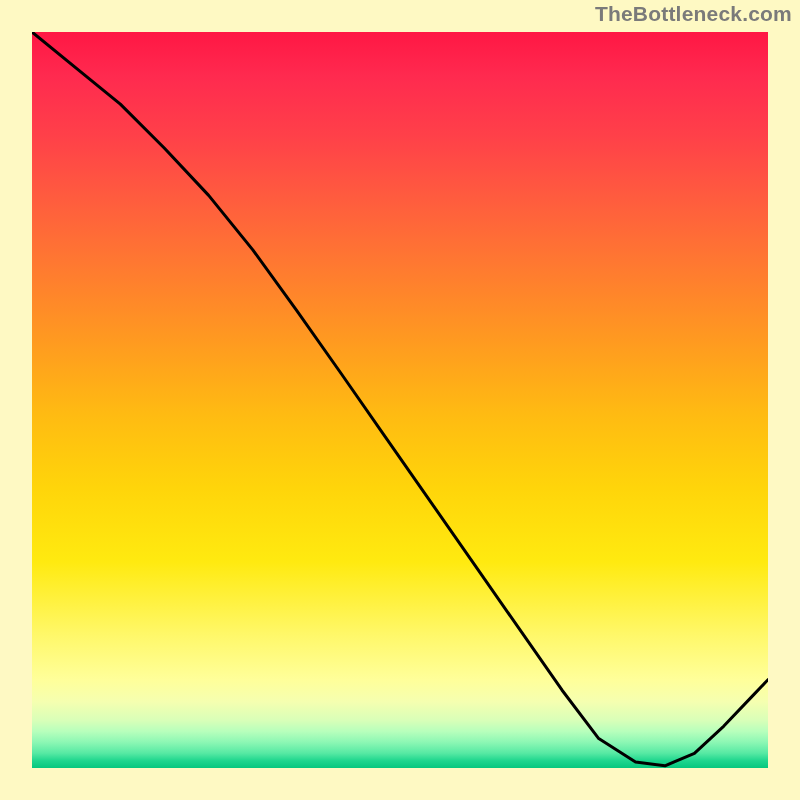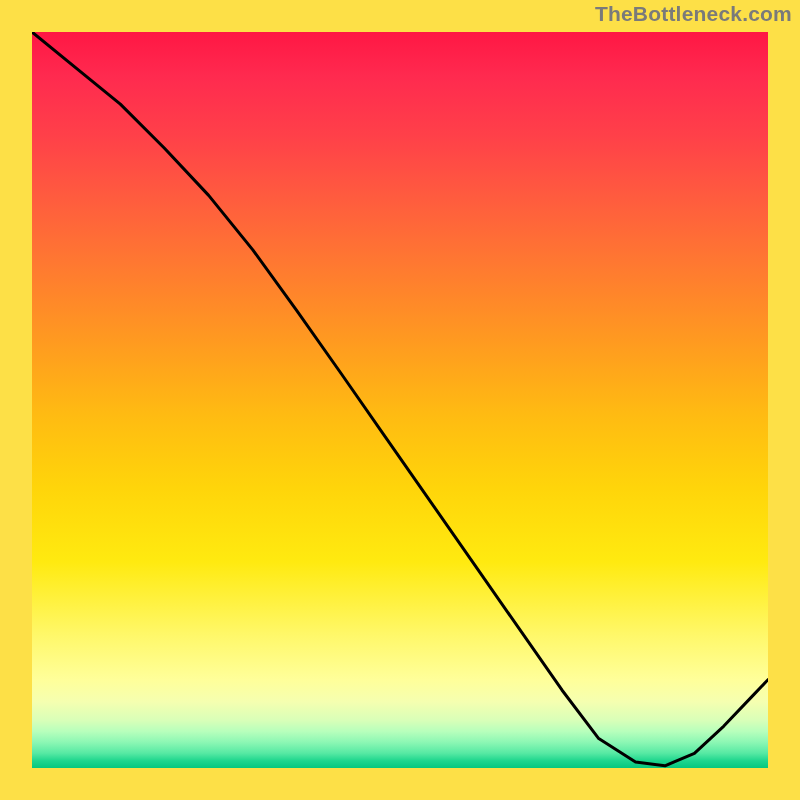--- a/index.html
+++ b/index.html
@@ -1,17 +1,17 @@
 <!DOCTYPE html>
 <html><head>
 <meta charset="utf-8">
 <style>
   * { margin: 0; padding: 0; box-sizing: border-box; }
   html, body { width: 800px; height: 800px; background: #000; font-family: Arial, Helvetica, sans-serif; }
-  .stage { position: relative; width: 800px; height: 800px; background: #fde047; }
+  .stage { position: relative; width: 800px; height: 800px; background: #fef9c3; }
   .credit {
     position: absolute;
     top: 2px; right: 8px;
     color: #7a7a7a;
     font-size: 21px;
     font-weight: 600;
     letter-spacing: 0.2px;
   }
   .plot { position: absolute; left: 32px; top: 32px; width: 736px; height: 736px; background: #fff; overflow: hidden; }
   .gradient {

